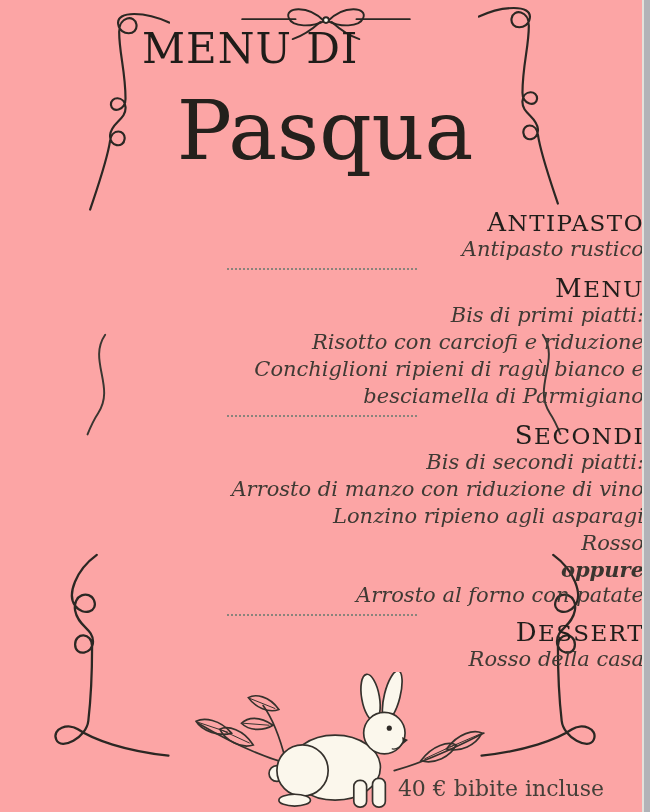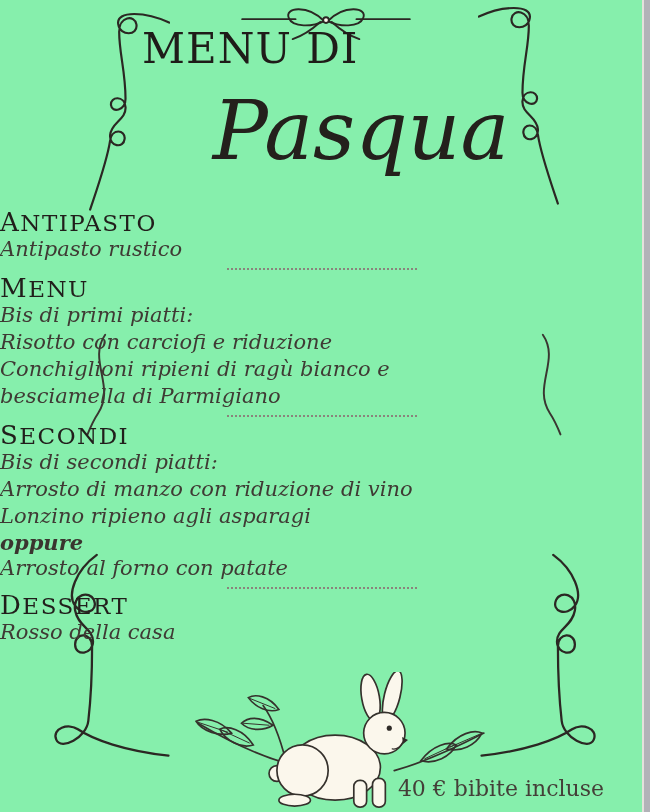--- a/index.html
+++ b/index.html
@@ -1,38 +1,38 @@
 <!DOCTYPE html>
 <html><head>
 <meta charset="utf-8">
 <style>
   html,body { margin:0; padding:0; background:#e8e6e1; }
   .page {
     position:relative; width:650px; height:812px; margin:0 auto;
-    background:#86efac; overflow:hidden;
+    background:#fca5a5; overflow:hidden;
     font-family:"DejaVu Serif", serif; color:#2b2723;
   }
   .edge-bar { position:absolute; right:0; top:0; width:6px; height:812px; background:#b2b3b8; }
   .edge-bar-inner { position:absolute; right:6px; top:0; width:2px; height:812px; background:#e3e1dc; }
 
   .deco { position:absolute; pointer-events:none; }
   .deco svg { display:block; width:100%; height:100%; }
   .mirror svg { transform:scaleX(-1); }
 
   .title {
     position:absolute; left:142px; top:26px;
     font-size:42px; line-height:46px; letter-spacing:1px; color:#1f1c19;
   }
   .subtitle {
     position:absolute; left:50%; top:86px; transform:translateX(-50%);
-    margin-left:36px; font-size:82px; line-height:1.1; font-style:italic; color:#24201c;
+    font-size:82px; line-height:1.1; color:#24201c;
     white-space:nowrap;
   }
 
-  .menu { position:absolute; left:0; right:6px; top:210px; text-align:left; }
+  .menu { position:absolute; left:0; right:6px; top:210px; text-align:right; }
   .heading {
     font-size:23px; line-height:25px; letter-spacing:1.5px; color:#211e1b;
   }
   .heading::first-letter { font-size:26px; }
   .hd-gap { margin-top:6px; }
   .item { font-size:21px; line-height:27px; font-style:italic; color:#3f3a34; }
   .divider {
     width:190px; margin:5px auto 4px; height:0;
     border-top:2px dotted #8a847c;
   }
@@ -112,20 +112,21 @@
     <div class="item">Risotto con carciofi e riduzione</div>
     <div class="item">Conchiglioni ripieni di ragù bianco e</div>
     <div class="item">besciamella di Parmigiano</div>
 
     <div class="divider"></div>
 
     <div class="heading hd-gap">SECONDI</div>
     <div class="item">Bis di secondi piatti:</div>
     <div class="item">Arrosto di manzo con riduzione di vino</div>
     <div class="item">Lonzino ripieno agli asparagi</div>
+    <div class="item">Rosso</div>
     <div>
       <span class="or-label">oppure</span>
     </div>
     <div class="item alt-item">Arrosto al forno con patate</div>
 
     <div class="divider"></div>
 
     <div class="heading">DESSERT</div>
     <div class="item">Rosso della casa</div>
   </div>

